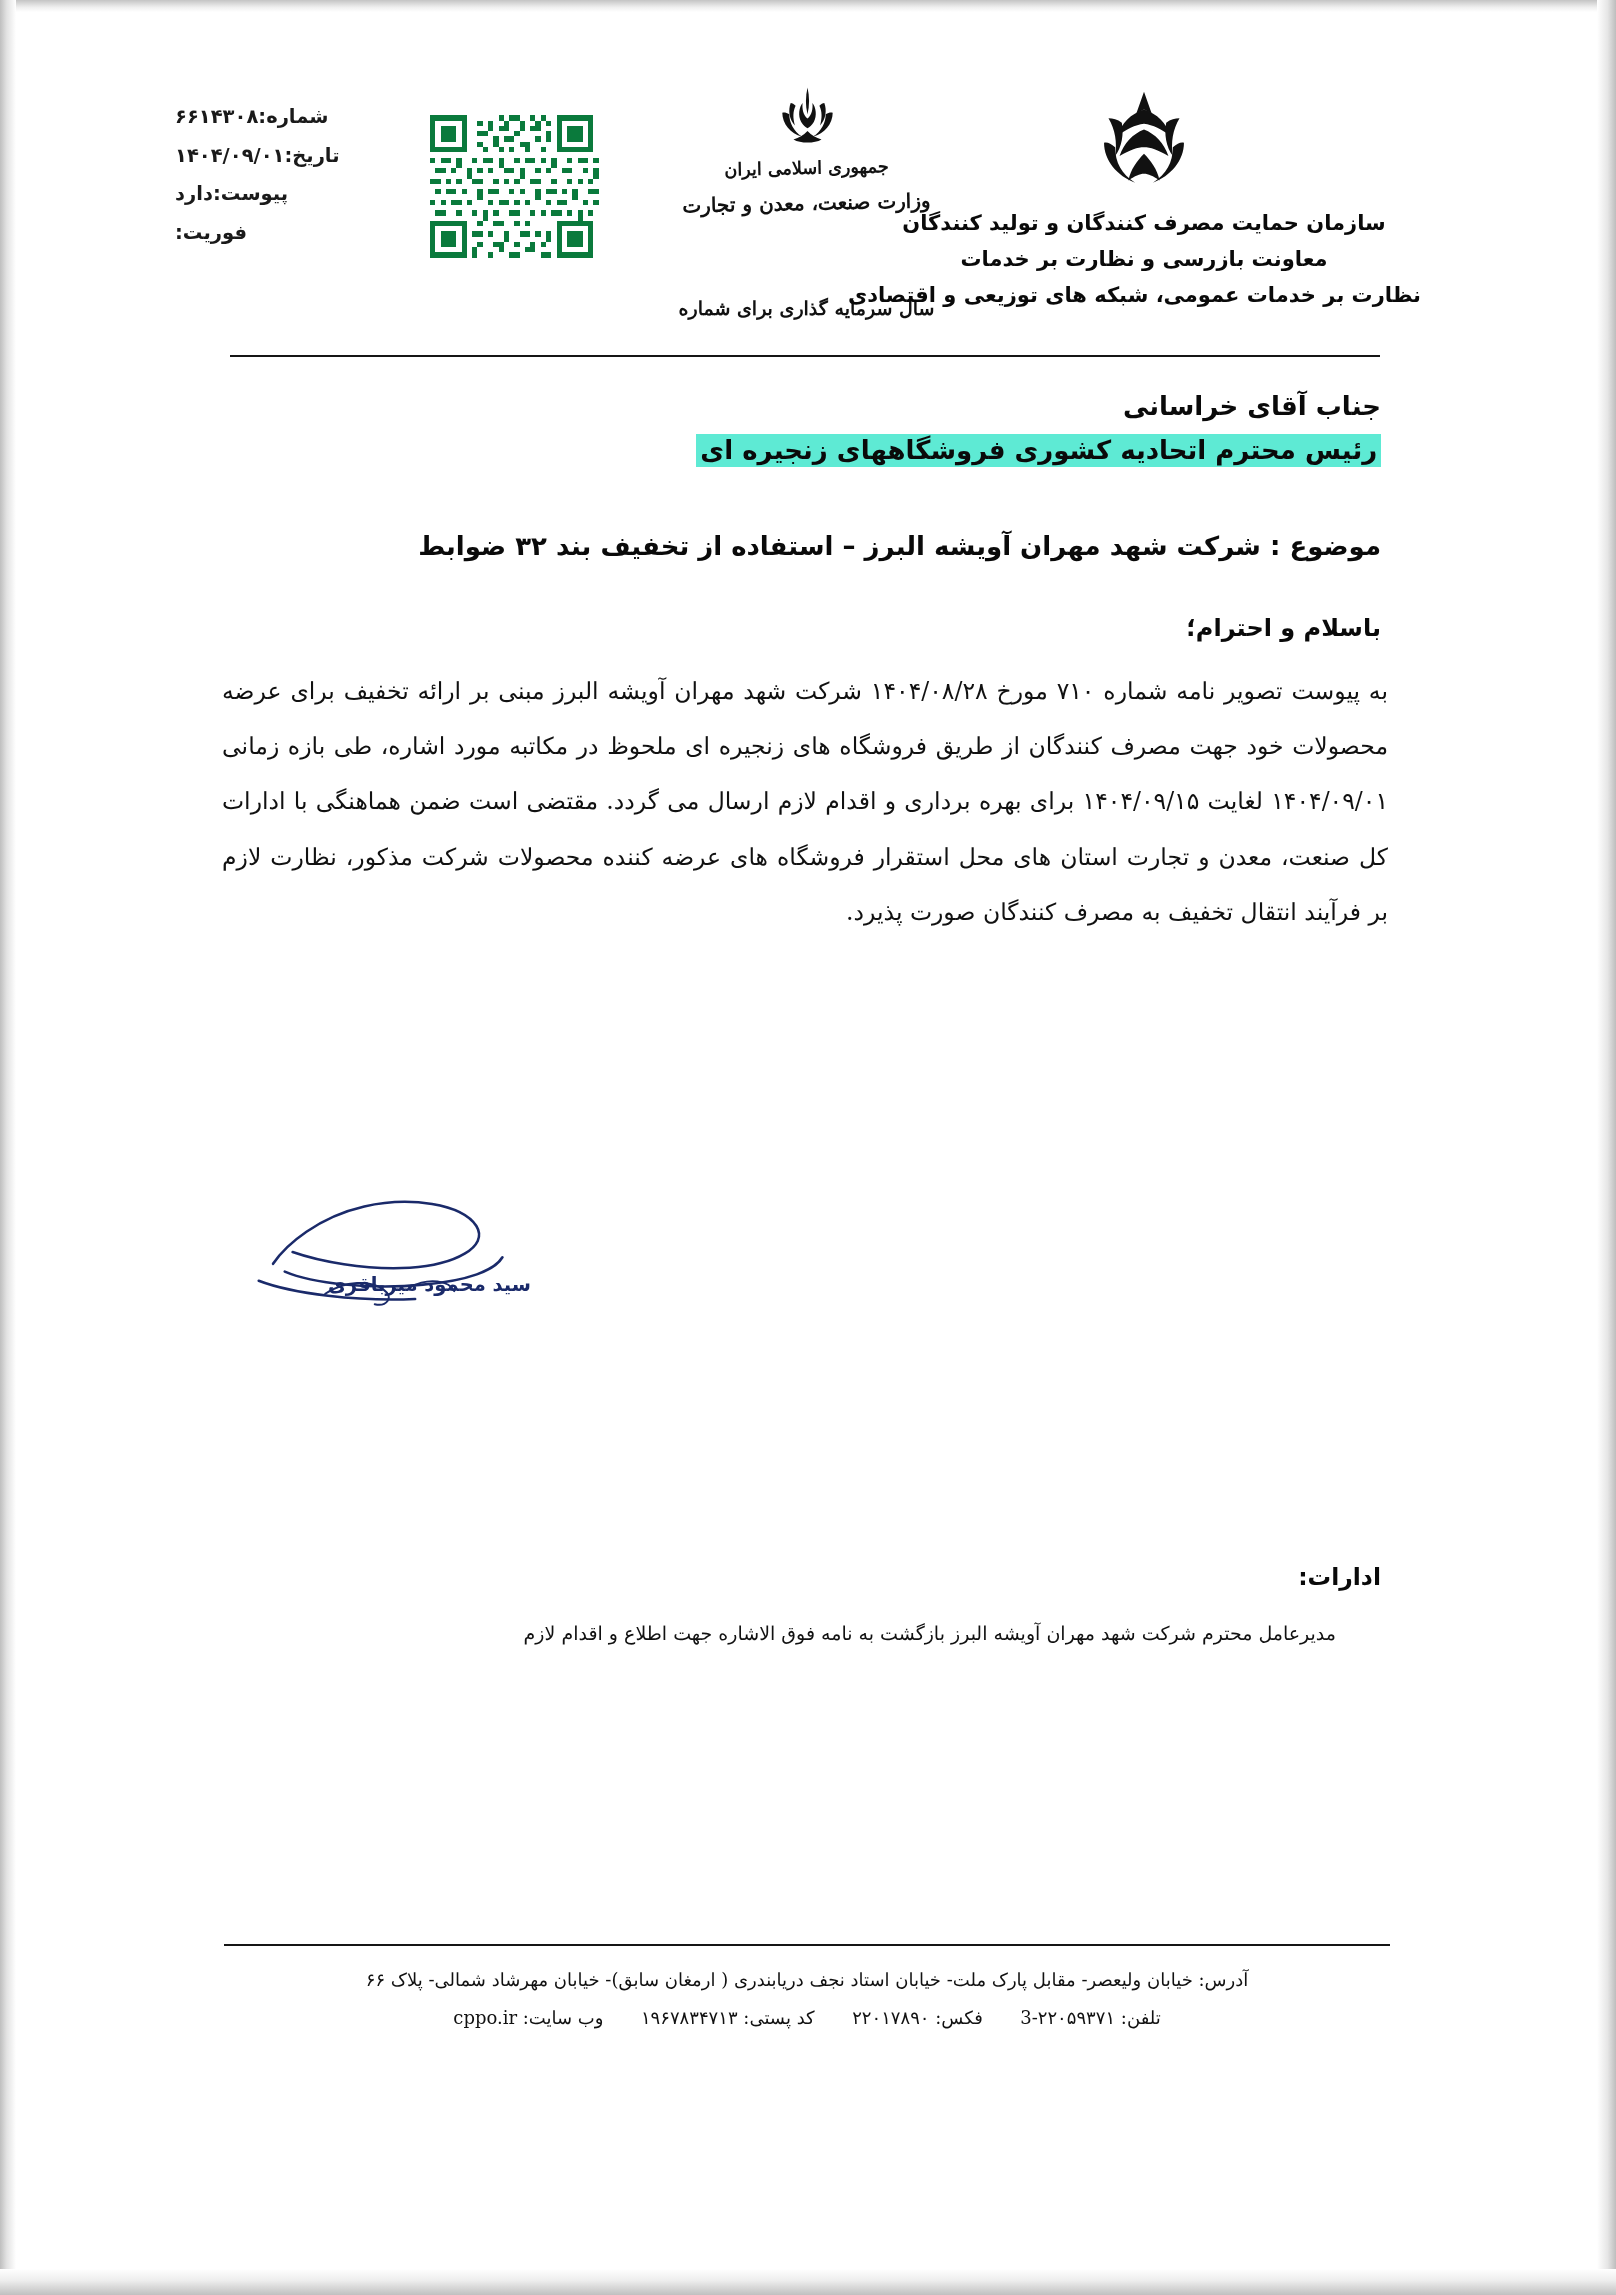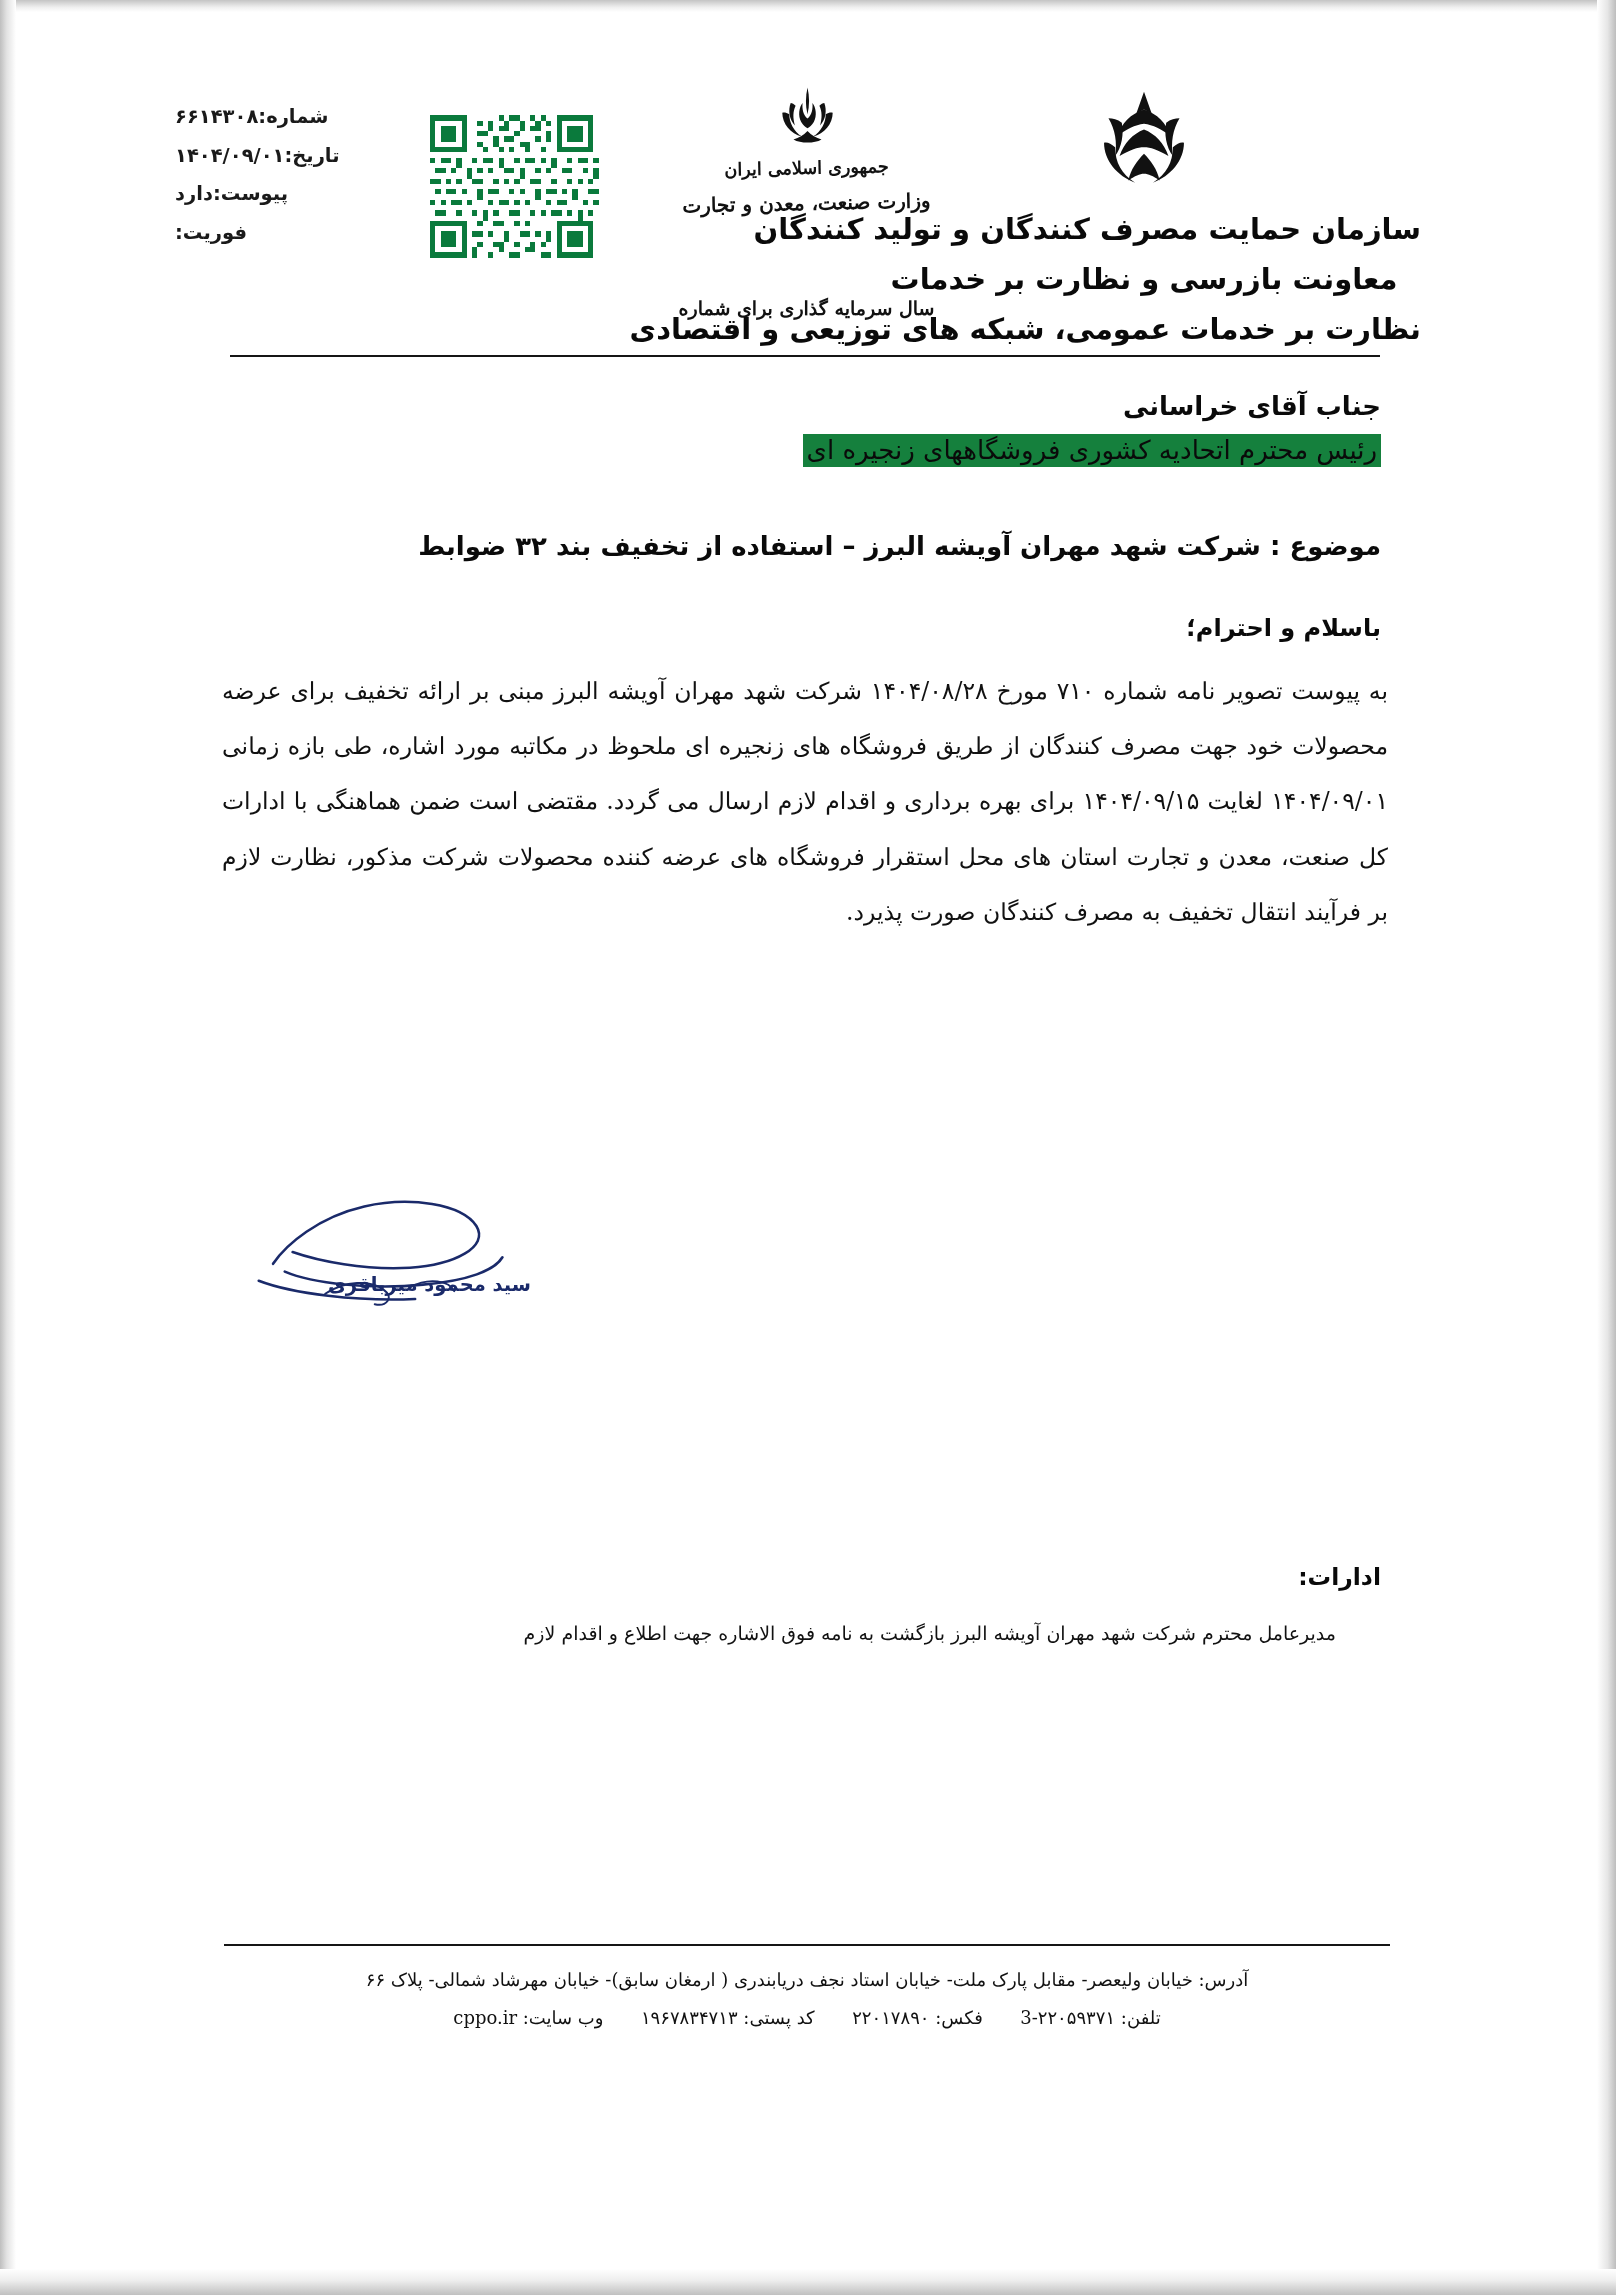--- a/index.html
+++ b/index.html
@@ -160,21 +160,21 @@
     text-align: center;
     direction: rtl;
   }
   .org-logo {
     width: 114px;
     height: 111px;
     margin: 0 auto 9px auto;
     position: relative;
   }
   .org-title {
-    font-size: 29px;
+    font-size: 21px;
     font-weight: bold;
     color: #0a0a0a;
     line-height: 1.72;
     font-family: "DejaVu Sans", sans-serif;
   }
   .org-title div { white-space: nowrap; }
 
   .header-rule {
     position: absolute;
     top: 355px;
@@ -194,24 +194,24 @@
     direction: rtl;
   }
   .addressee .l1 {
     font-size: 26px;
     font-weight: bold;
     color: #0a0a0a;
     margin-bottom: 13px;
   }
   .addressee .l2 {
     font-size: 26px;
-    font-weight: normal;
+    font-weight: bold;
     color: #0a0a0a;
     display: inline-block;
-    background: #15803d;
+    background: #5eead4;
     padding: 1.3px 3.9px;
   }
 
   .subject {
     position: absolute;
     top: 531px;
     right: 235px;
     width: 1146px;
     text-align: right;
     direction: rtl;

